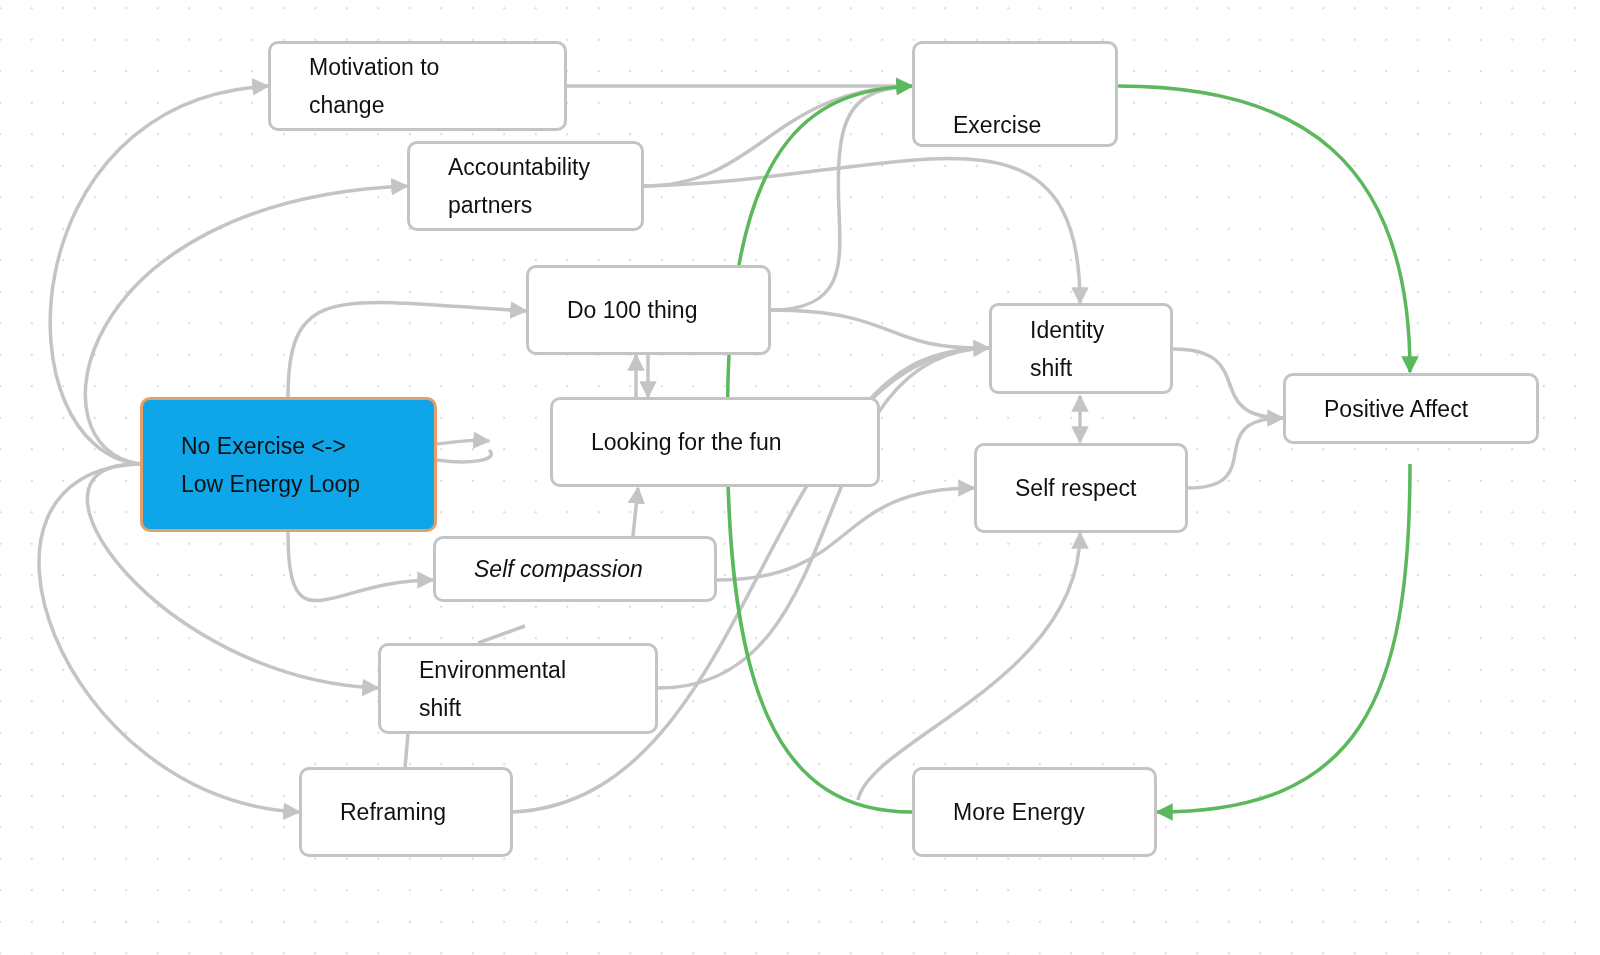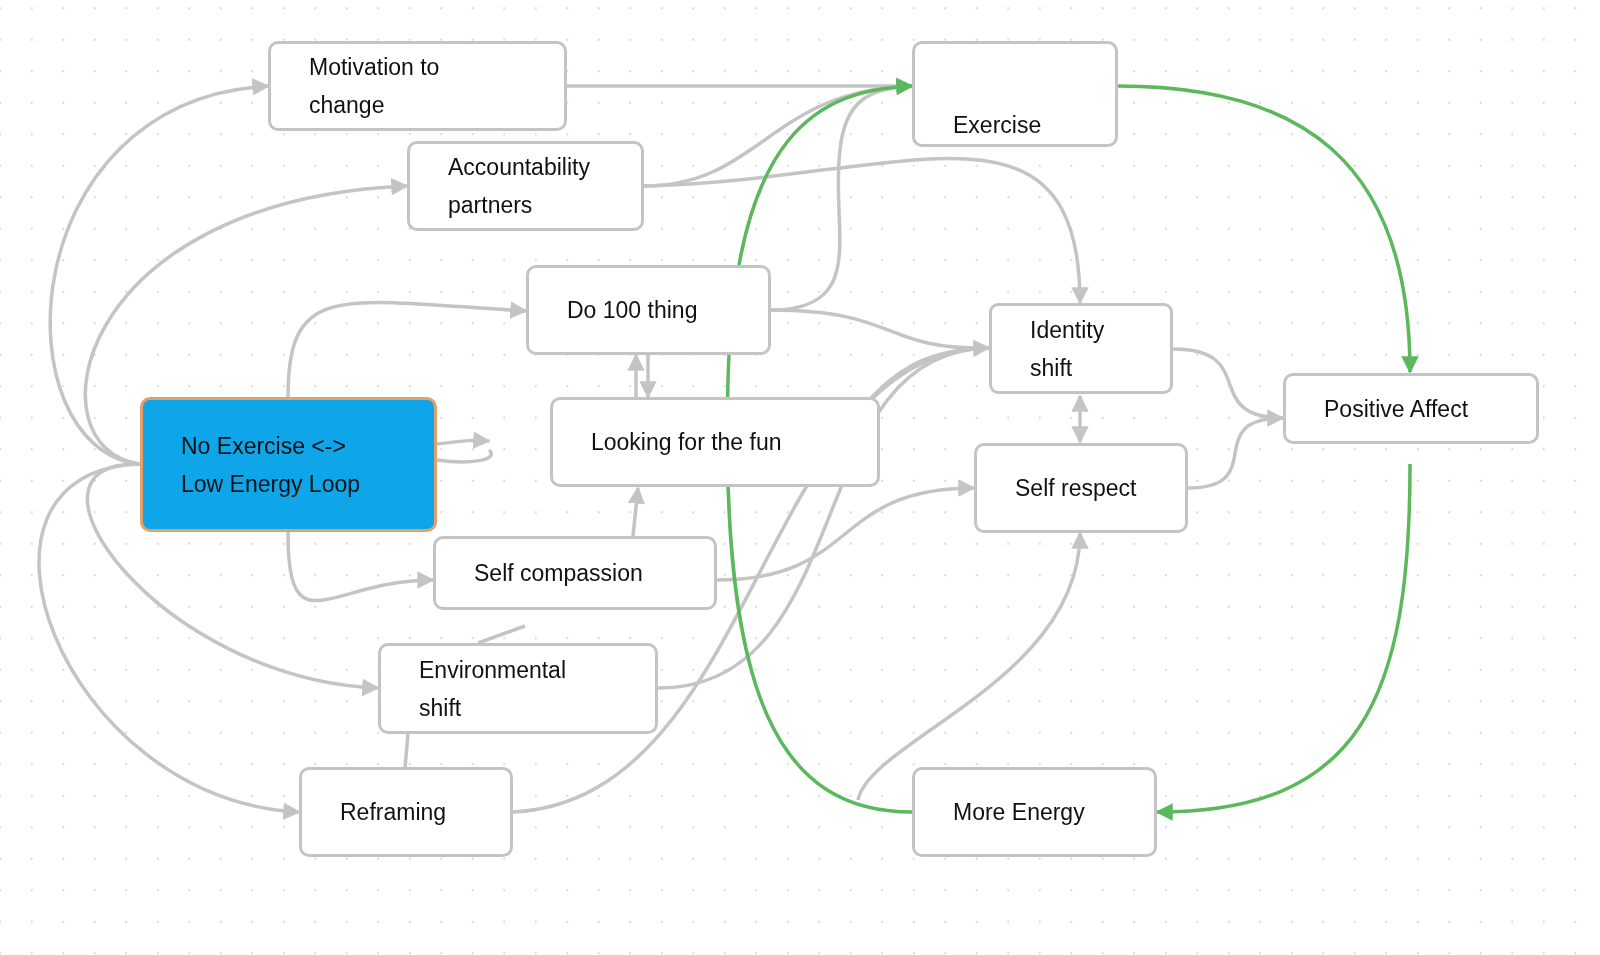--- a/index.html
+++ b/index.html
@@ -71,21 +71,21 @@
 <div class="node" style="left:526px;top:265px;width:245px;height:90px;">
     <span>Do 100 thing</span>
   </div>
 <div class="node hl" style="left:140px;top:397px;width:297px;height:135px;">
     <span>No Exercise &lt;-&gt;
 Low Energy Loop</span>
   </div>
 <div class="node" style="left:517px;top:397px;width:330px;height:90px;margin-left:33px;">
     <span>Looking for the fun</span>
   </div>
-<div class="node" style="left:433px;top:536px;width:284px;height:74px;">
+<div class="node" style="left:433px;top:536px;width:284px;height:66px;font-style:italic;">
     <span>Self compassion</span>
   </div>
 <div class="node" style="left:378px;top:643px;width:280px;height:91px;">
     <span>Environmental
 shift</span>
   </div>
 <div class="node" style="left:299px;top:767px;width:214px;height:90px;">
     <span>Reframing</span>
   </div>
 <div class="node" style="left:912px;top:41px;width:206px;height:106px;align-items:flex-end;">

